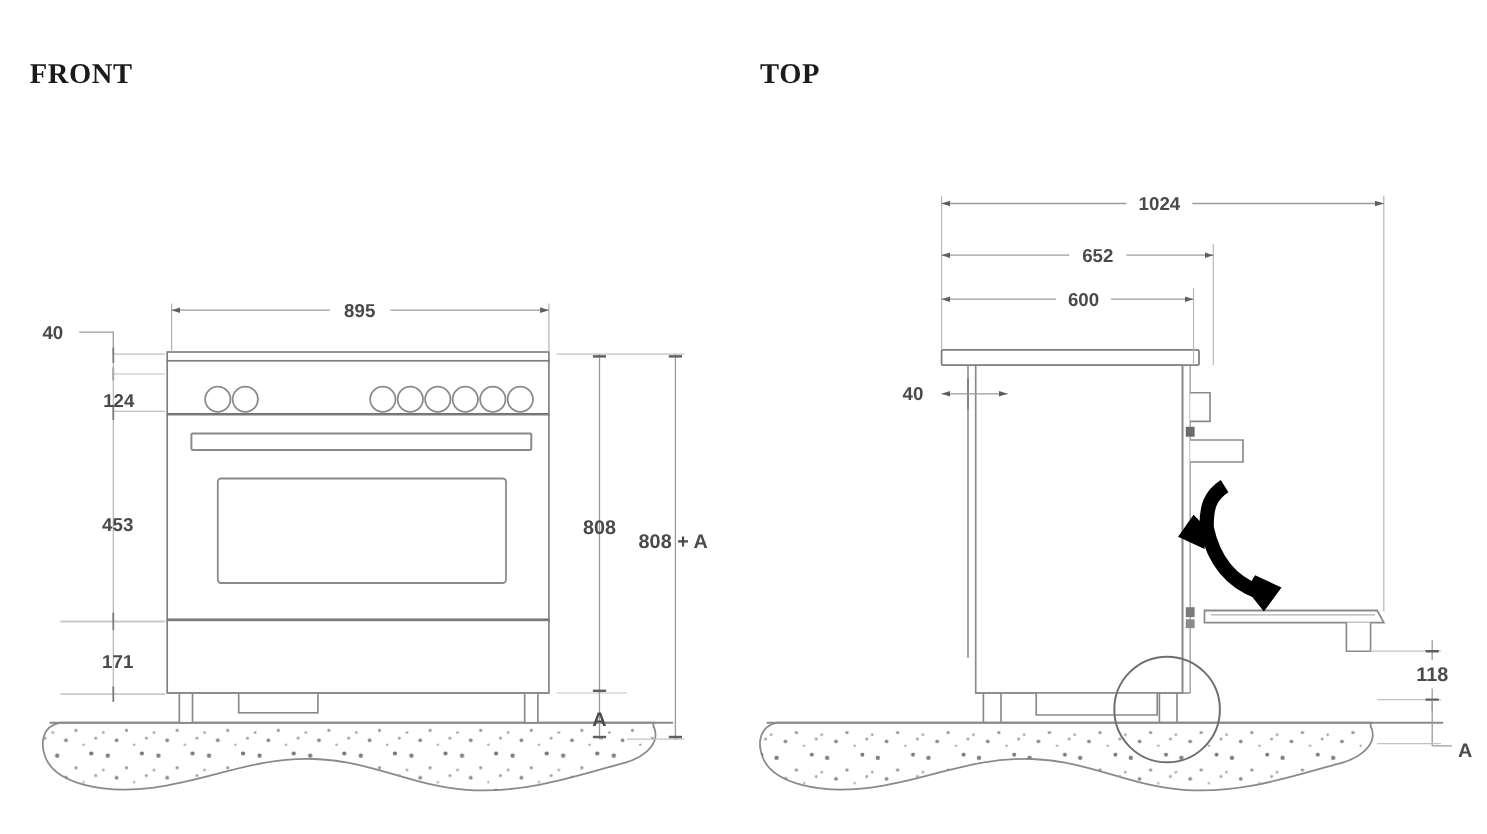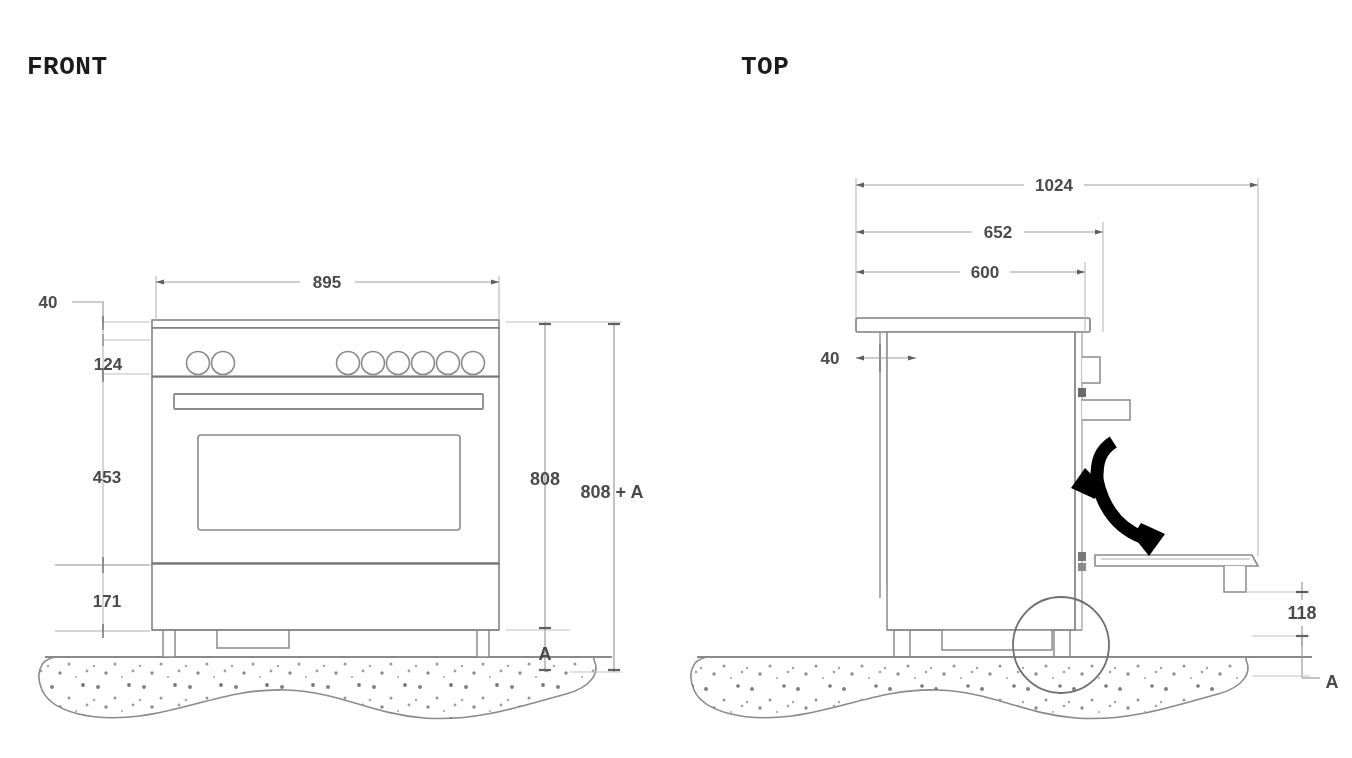--- a/index.html
+++ b/index.html
@@ -17,29 +17,29 @@
   }
   #drawing-root {
     position: absolute;
     left: 0;
     top: 0;
     width: 1352px;
     height: 758px;
   }
   .view-title {
     position: absolute;
-    font-family: Liberation Mono, monospace;
+    font-family: Liberation Serif, serif;
     font-size: 26px;
     font-weight: bold;
     color: #1b1b1b;
     letter-spacing: 0.5px;
     white-space: nowrap;
   }
   #front-title { left: 27px; top: 52px; }
-  #top-title   { left: 741px; top: 52px; text-align: right; }
+  #top-title   { left: 691px; top: 52px; text-align: right; }
 
   svg text.dim {
     font-family: "Liberation Sans", sans-serif;
     font-size: 17px;
     font-weight: bold;
     fill: #4a4a4a;
   }
   svg text.dim-lg {
     font-family: "Liberation Sans", sans-serif;
     font-size: 18px;

